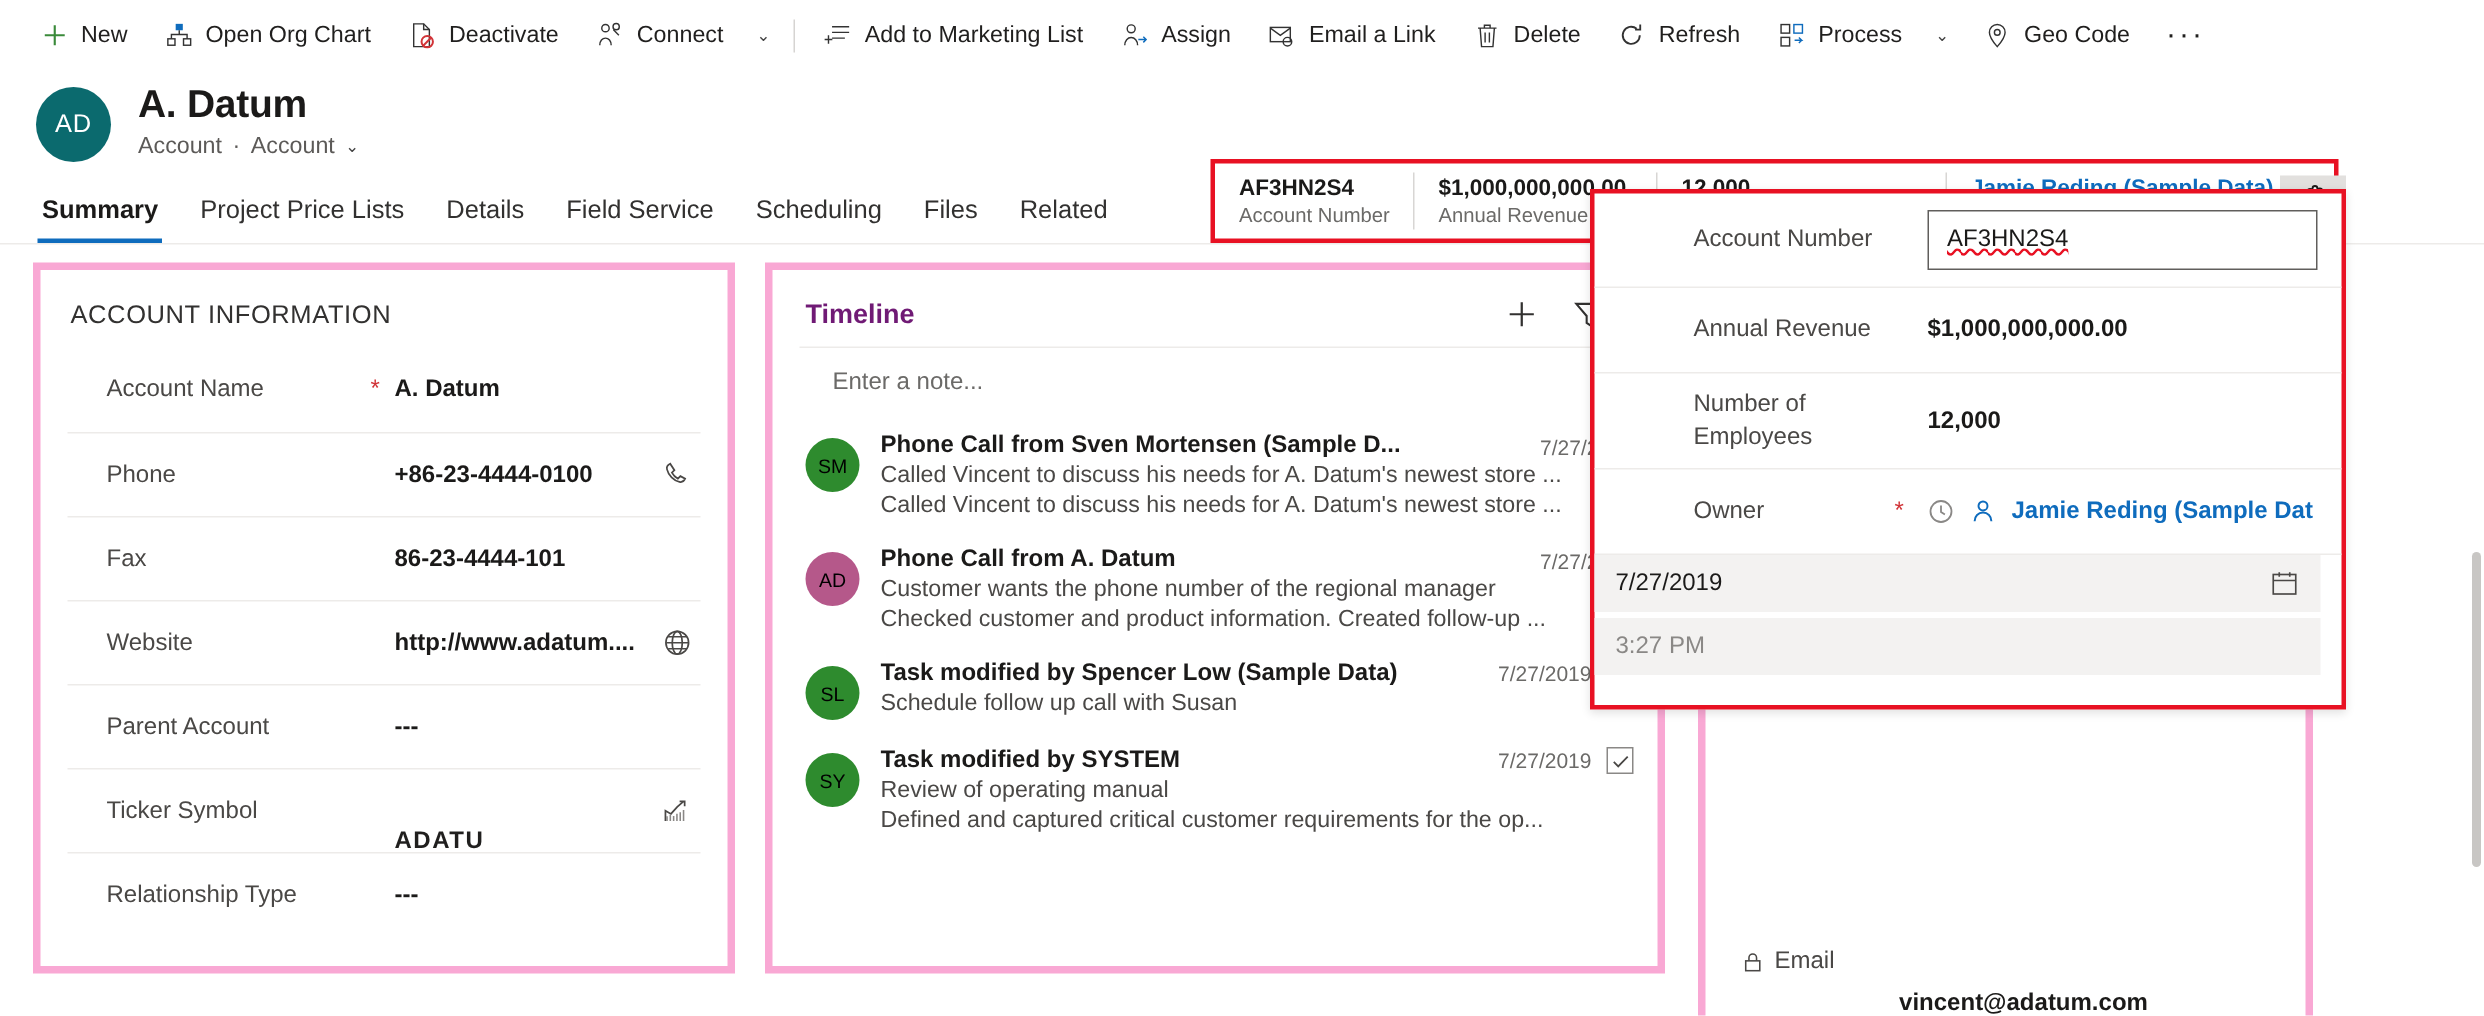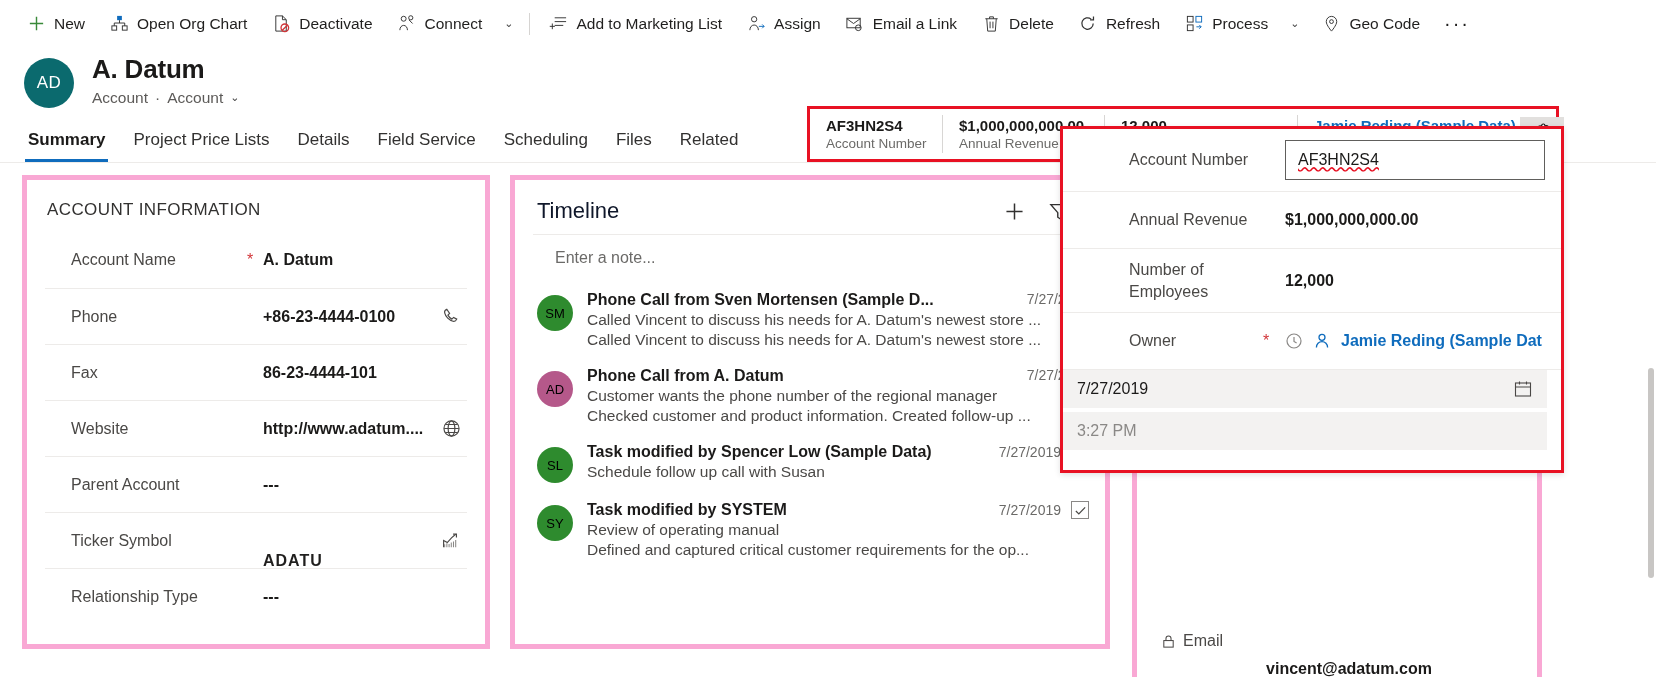--- a/index.html
+++ b/index.html
@@ -107,34 +107,34 @@
   .fvalue { flex: 1; font-size: 16px; font-weight: 600; color: #1b1a19; white-space: nowrap; overflow: hidden; }
   .fvalue.muted { color: #201f1e; font-weight: 600; letter-spacing: 1px; margin-top: 40px; }
   .ficon { width: 28px; flex: none; display: flex; align-items: center; justify-content: center; color: #4a4846; }
 
   
   .col-tl { width: 600px; flex: none; position: relative; }
   .tl-head {
     display: flex; align-items: center; justify-content: space-between;
     padding: 18px 18px 10px 22px;
   }
-  .tl-title { font-size: 22px; color: #0f172a; font-weight: 400; }
+  .tl-title { font-size: 18px; color: #701a75; font-weight: 700; }
   .tl-actions { display: flex; align-items: center; gap: 22px; padding-right: 16px; }
   .tl-note {
     font-size: 16px; color: #6b6a68; padding: 14px 22px 16px;
     border-top: 1px solid #edebe9; margin: 0 18px;
   }
   .tl-item { display: flex; gap: 14px; padding: 8px 16px 10px 22px; }
   .tl-av {
     width: 36px; height: 36px; border-radius: 50%; flex: none;
     display: flex; align-items: center; justify-content: center;
     color: #000000; font-size: 13px; margin-top: 4px;
   }
   .tl-main { flex: 1; min-width: 0; }
-  .tl-row1 { display: flex; align-items: flex-start; justify-content: space-between; gap: 25px; }
+  .tl-row1 { display: flex; align-items: flex-end; justify-content: space-between; gap: 25px; }
   .tl-subj { font-size: 16px; font-weight: 600; color: #1b1a19; white-space: nowrap; overflow: hidden; text-overflow: ellipsis; }
   .tl-date { font-size: 14px; color: #6b6a68; white-space: nowrap; flex: none; display: flex; align-items: center; gap: 10px; }
   .tl-chk { width: 18px; height: 18px; border: 1px solid #8a8886; display: inline-flex; align-items: center; justify-content: center; }
   .tl-desc { font-size: 15.5px; color: #4a4846; white-space: nowrap; overflow: hidden; text-overflow: ellipsis; margin-top: 2px; }
 
   
   .col-right { position: absolute; left: 1132px; top: 12px; width: 410px; }
   .rrow { border-top: 1px solid #edebe9; padding: 8px 18px 12px 24px; }
   .rrow.first { border-top: none; }
   .rlabel { font-size: 16px; color: #4a4846; display: flex; align-items: center; gap: 7px; }

